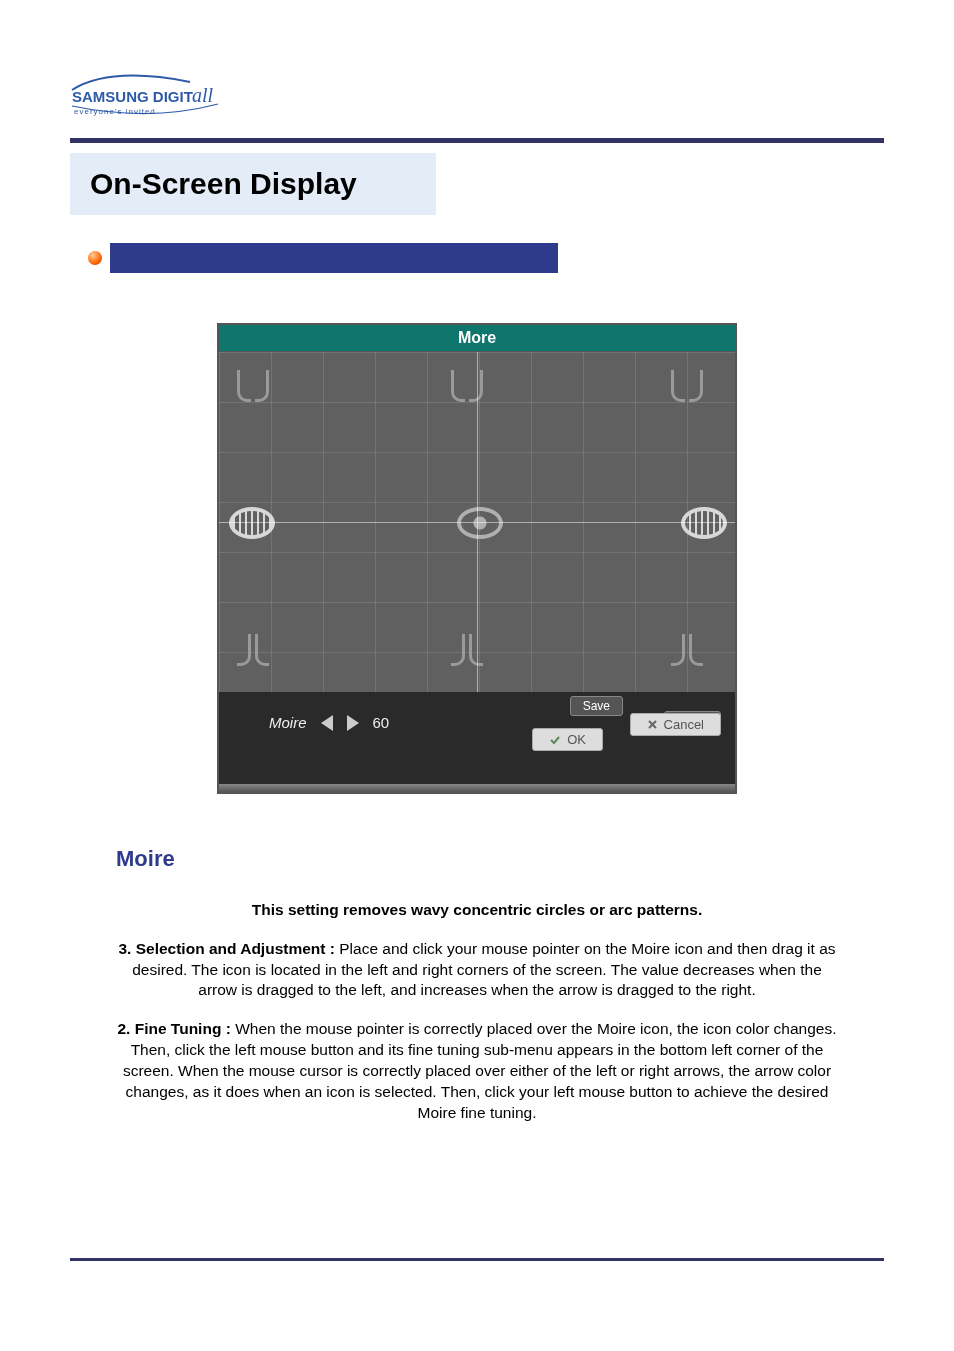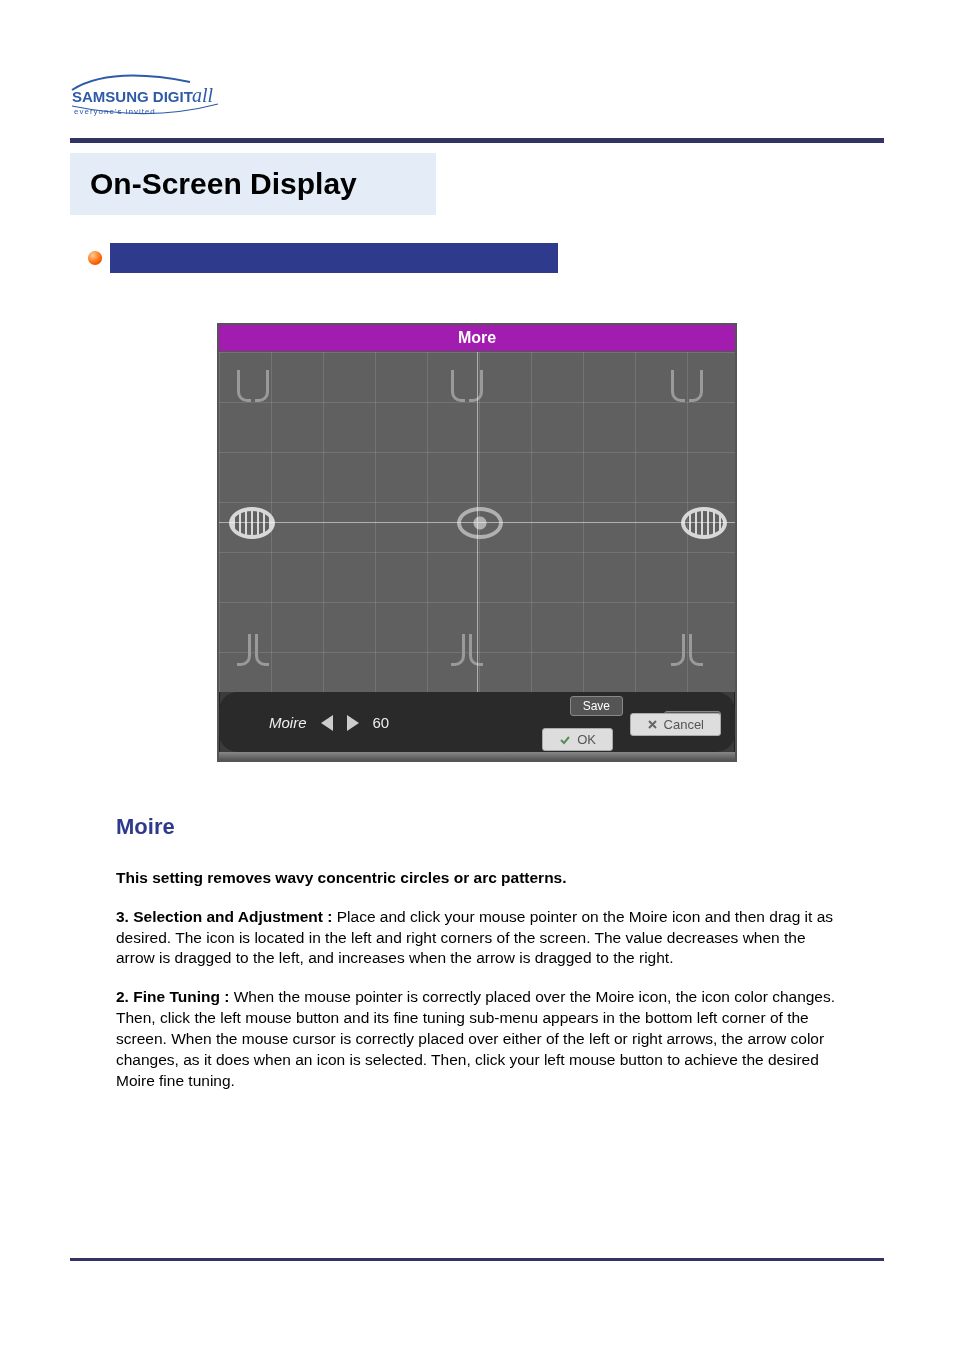--- a/index.html
+++ b/index.html
@@ -70,21 +70,21 @@
     border: 2px solid #555;
     box-shadow: inset 0 0 0 1px #222;
     font-family: Arial, sans-serif;
     color:#fff;
   }
   .osd-title {
     text-align:center;
     font-weight:bold;
     font-size:16px;
     padding:4px 0;
-    background:#a21caf;
+    background:#0f766e;
     border-bottom:1px solid #555;
   }
   .osd-grid {
     position:relative;
     height: 340px;
     background:#606060;
     overflow:hidden;
   }
   
   .osd-grid::before {
@@ -130,22 +130,21 @@
     background:radial-gradient(circle,#b0b0b0 0 6px, transparent 7px);
   }
   .moire-ico.right{
     background:repeating-linear-gradient(to right, transparent 0 4px,#d8d8d8 4px 6px);
   }
   
   .osd-bottom {
     background:#2a2a2a;
     padding:10px 14px 6px 14px;
     position:relative;
-    height:60px;
-    border-radius:19px;
+    height:92px;
   }
   .osd-btn {
     position:absolute;
     background:#555;
     border:1px solid #888;
     border-radius:3px;
     color:#fff;
     font-size:12px;
     padding:2px 12px;
     text-align:center;
@@ -155,21 +154,21 @@
   .osd-btn2 {
     position:absolute;
     background:#ddd;
     border:1px solid #aaa;
     border-radius:3px;
     color:#555;
     font-size:13px;
     padding:3px 16px;
     display:flex; align-items:center; gap:6px;
   }
-  .osd-btn2.ok    { right:122px; top:36px; }
+  .osd-btn2.ok    { right:132px; top:36px; }
   .osd-btn2.cancel{ right:14px;  top:21px; }
   .osd-param {
     position:absolute;
     left:50px; top:22px;
     display:flex; align-items:center; gap:14px;
     font-style:italic;
     font-size:15px;
     color:#eee;
   }
   .tri-left, .tri-right{
@@ -188,21 +187,21 @@
     font-size: 15.5px;
     line-height: 1.35;
     color:#000;
   }
   .content h2 {
     color:#2e3b8c;
     font-size:22px;
     font-weight:bold;
     margin-bottom:26px;
   }
-  .content p { margin-bottom:18px; }
+  .content p { margin-bottom:18px;text-align:center; }
   .content .lead { font-weight:bold; }
   .content b { font-weight:bold; }
 
   .bottom-rule{
     position:absolute;
     left:70px; right:70px; bottom:90px;
     height:3px; background:#333366;
   }
 </style>
 </head>

